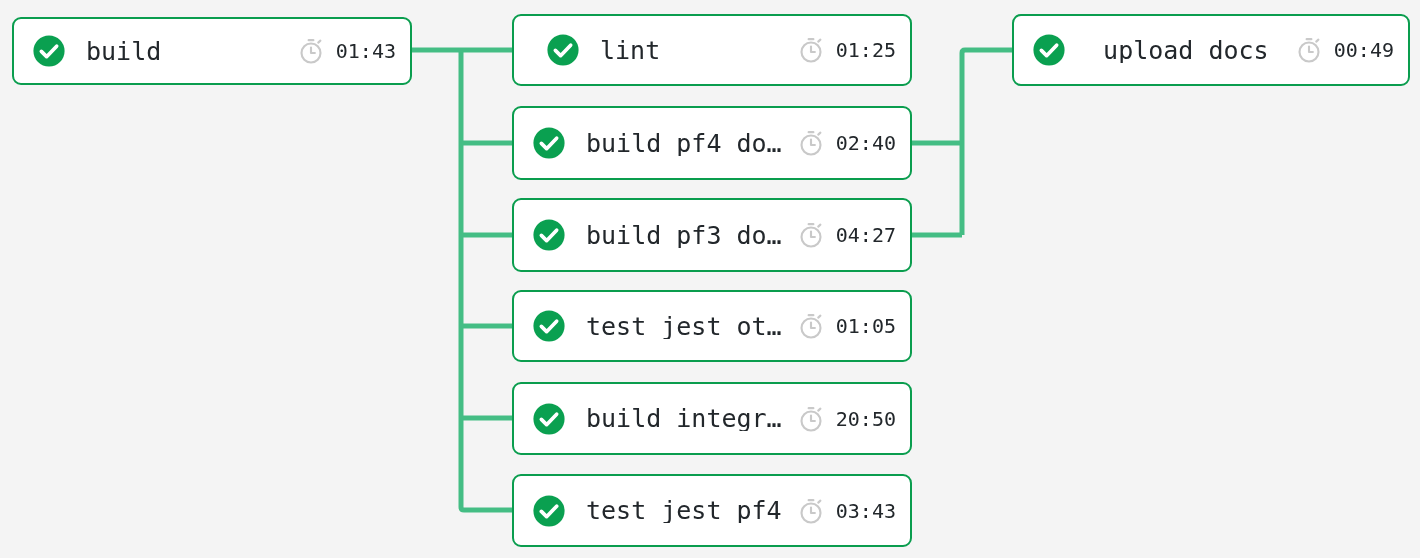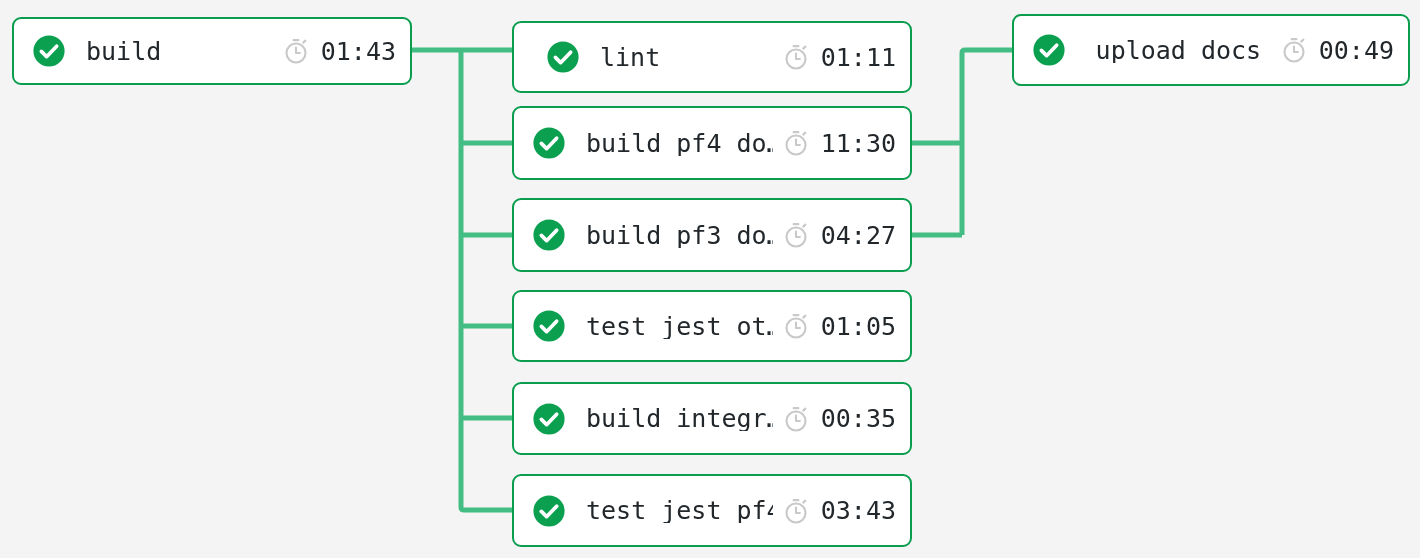--- a/index.html
+++ b/index.html
@@ -62,21 +62,21 @@
     display: flex;
     align-items: center;
     gap: 10px;
   }
   .timer-icon {
     width: 30px;
     height: 30px;
     display: block;
   }
   .duration-text {
-    font-size: 25px;
+    font-size: 20px;
     line-height: 1;
     color: #22272b;
     white-space: nowrap;
   }
 </style>
 </head>
 <body>
 
 <div id="graph">
 
@@ -106,51 +106,51 @@
       <svg class="timer-icon" viewBox="0 0 24 24" xmlns="http://www.w3.org/2000/svg">
         <circle cx="12" cy="13.6" r="7.6" fill="none" stroke="#c9c9c9" stroke-width="1.7"></circle>
         <path d="M12 9.2 V13.6 H15.1" fill="none" stroke="#c9c9c9" stroke-width="1.7" stroke-linecap="round" stroke-linejoin="round"></path>
         <path d="M10.1 3.3 H13.9" stroke="#c9c9c9" stroke-width="1.7" stroke-linecap="round"></path>
         <path d="M17.8 5.3 L19.5 3.7" stroke="#c9c9c9" stroke-width="1.7" stroke-linecap="round"></path>
       </svg>
       <span class="duration-text">01:43</span>
     </span>
   </div>
 
-  <div class="node" style="left:512px; top:21px; width:400px; height:72px;padding-left:32px;">
+  <div class="node" style="left:512px; top:14px; width:400px; height:72px;padding-left:32px;">
     <svg class="status-icon" viewBox="0 0 24 24" xmlns="http://www.w3.org/2000/svg">
       <circle cx="12" cy="12" r="11" fill="#0aa050"></circle>
       <path d="M6.6 12.3 L10.3 16 L17.4 8.6" fill="none" stroke="#ffffff" stroke-width="2.6" stroke-linecap="round" stroke-linejoin="round"></path>
     </svg>
     <span class="node-label">lint</span>
     <span class="node-duration">
       <svg class="timer-icon" viewBox="0 0 24 24" xmlns="http://www.w3.org/2000/svg">
         <circle cx="12" cy="13.6" r="7.6" fill="none" stroke="#c9c9c9" stroke-width="1.7"></circle>
         <path d="M12 9.2 V13.6 H15.1" fill="none" stroke="#c9c9c9" stroke-width="1.7" stroke-linecap="round" stroke-linejoin="round"></path>
         <path d="M10.1 3.3 H13.9" stroke="#c9c9c9" stroke-width="1.7" stroke-linecap="round"></path>
         <path d="M17.8 5.3 L19.5 3.7" stroke="#c9c9c9" stroke-width="1.7" stroke-linecap="round"></path>
       </svg>
-      <span class="duration-text">01:11</span>
+      <span class="duration-text">01:25</span>
     </span>
   </div>
 
   <div class="node" style="left:512px; top:106px; width:400px; height:74px;">
     <svg class="status-icon" viewBox="0 0 24 24" xmlns="http://www.w3.org/2000/svg">
       <circle cx="12" cy="12" r="11" fill="#0aa050"></circle>
       <path d="M6.6 12.3 L10.3 16 L17.4 8.6" fill="none" stroke="#ffffff" stroke-width="2.6" stroke-linecap="round" stroke-linejoin="round"></path>
     </svg>
     <span class="node-label">build_pf4_do…</span>
     <span class="node-duration">
       <svg class="timer-icon" viewBox="0 0 24 24" xmlns="http://www.w3.org/2000/svg">
         <circle cx="12" cy="13.6" r="7.6" fill="none" stroke="#c9c9c9" stroke-width="1.7"></circle>
         <path d="M12 9.2 V13.6 H15.1" fill="none" stroke="#c9c9c9" stroke-width="1.7" stroke-linecap="round" stroke-linejoin="round"></path>
         <path d="M10.1 3.3 H13.9" stroke="#c9c9c9" stroke-width="1.7" stroke-linecap="round"></path>
         <path d="M17.8 5.3 L19.5 3.7" stroke="#c9c9c9" stroke-width="1.7" stroke-linecap="round"></path>
       </svg>
-      <span class="duration-text">11:30</span>
+      <span class="duration-text">02:40</span>
     </span>
   </div>
 
   <div class="node" style="left:512px; top:198px; width:400px; height:74px;">
     <svg class="status-icon" viewBox="0 0 24 24" xmlns="http://www.w3.org/2000/svg">
       <circle cx="12" cy="12" r="11" fill="#0aa050"></circle>
       <path d="M6.6 12.3 L10.3 16 L17.4 8.6" fill="none" stroke="#ffffff" stroke-width="2.6" stroke-linecap="round" stroke-linejoin="round"></path>
     </svg>
     <span class="node-label">build_pf3_do…</span>
     <span class="node-duration">
@@ -187,21 +187,21 @@
       <path d="M6.6 12.3 L10.3 16 L17.4 8.6" fill="none" stroke="#ffffff" stroke-width="2.6" stroke-linecap="round" stroke-linejoin="round"></path>
     </svg>
     <span class="node-label">build_integr…</span>
     <span class="node-duration">
       <svg class="timer-icon" viewBox="0 0 24 24" xmlns="http://www.w3.org/2000/svg">
         <circle cx="12" cy="13.6" r="7.6" fill="none" stroke="#c9c9c9" stroke-width="1.7"></circle>
         <path d="M12 9.2 V13.6 H15.1" fill="none" stroke="#c9c9c9" stroke-width="1.7" stroke-linecap="round" stroke-linejoin="round"></path>
         <path d="M10.1 3.3 H13.9" stroke="#c9c9c9" stroke-width="1.7" stroke-linecap="round"></path>
         <path d="M17.8 5.3 L19.5 3.7" stroke="#c9c9c9" stroke-width="1.7" stroke-linecap="round"></path>
       </svg>
-      <span class="duration-text">00:35</span>
+      <span class="duration-text">20:50</span>
     </span>
   </div>
 
   <div class="node" style="left:512px; top:474px; width:400px; height:73px;">
     <svg class="status-icon" viewBox="0 0 24 24" xmlns="http://www.w3.org/2000/svg">
       <circle cx="12" cy="12" r="11" fill="#0aa050"></circle>
       <path d="M6.6 12.3 L10.3 16 L17.4 8.6" fill="none" stroke="#ffffff" stroke-width="2.6" stroke-linecap="round" stroke-linejoin="round"></path>
     </svg>
     <span class="node-label">test_jest_pf4</span>
     <span class="node-duration">

